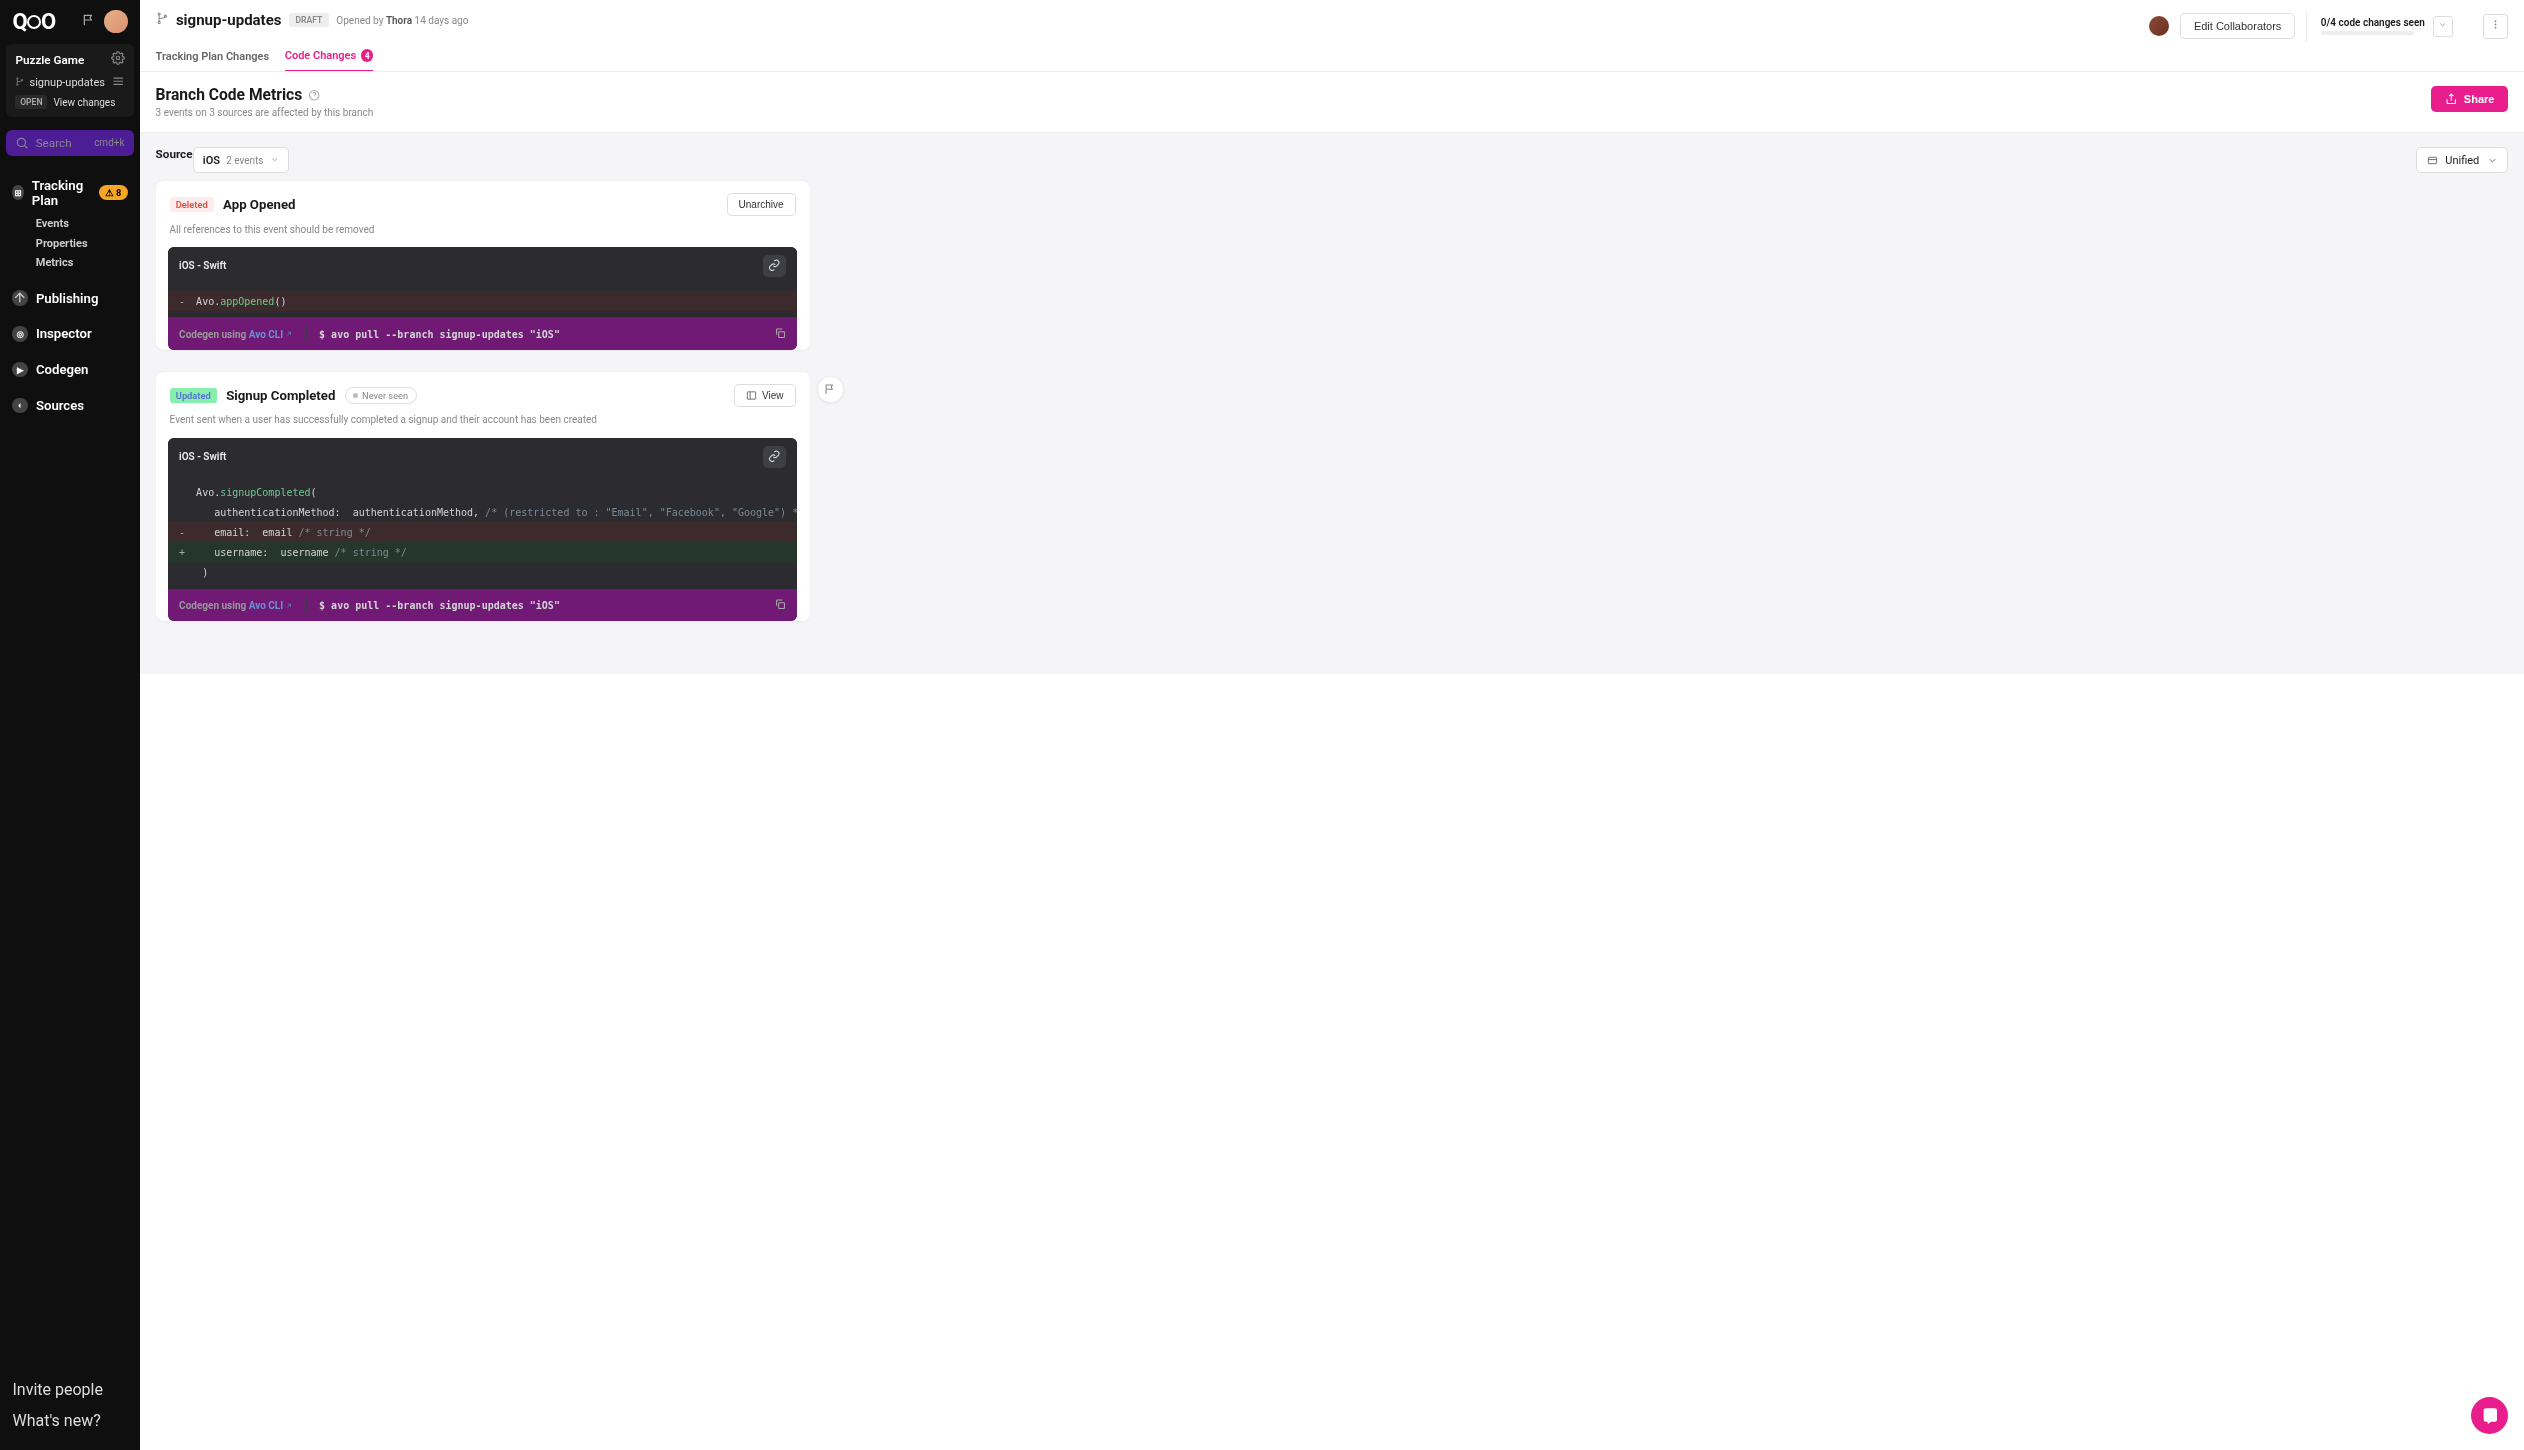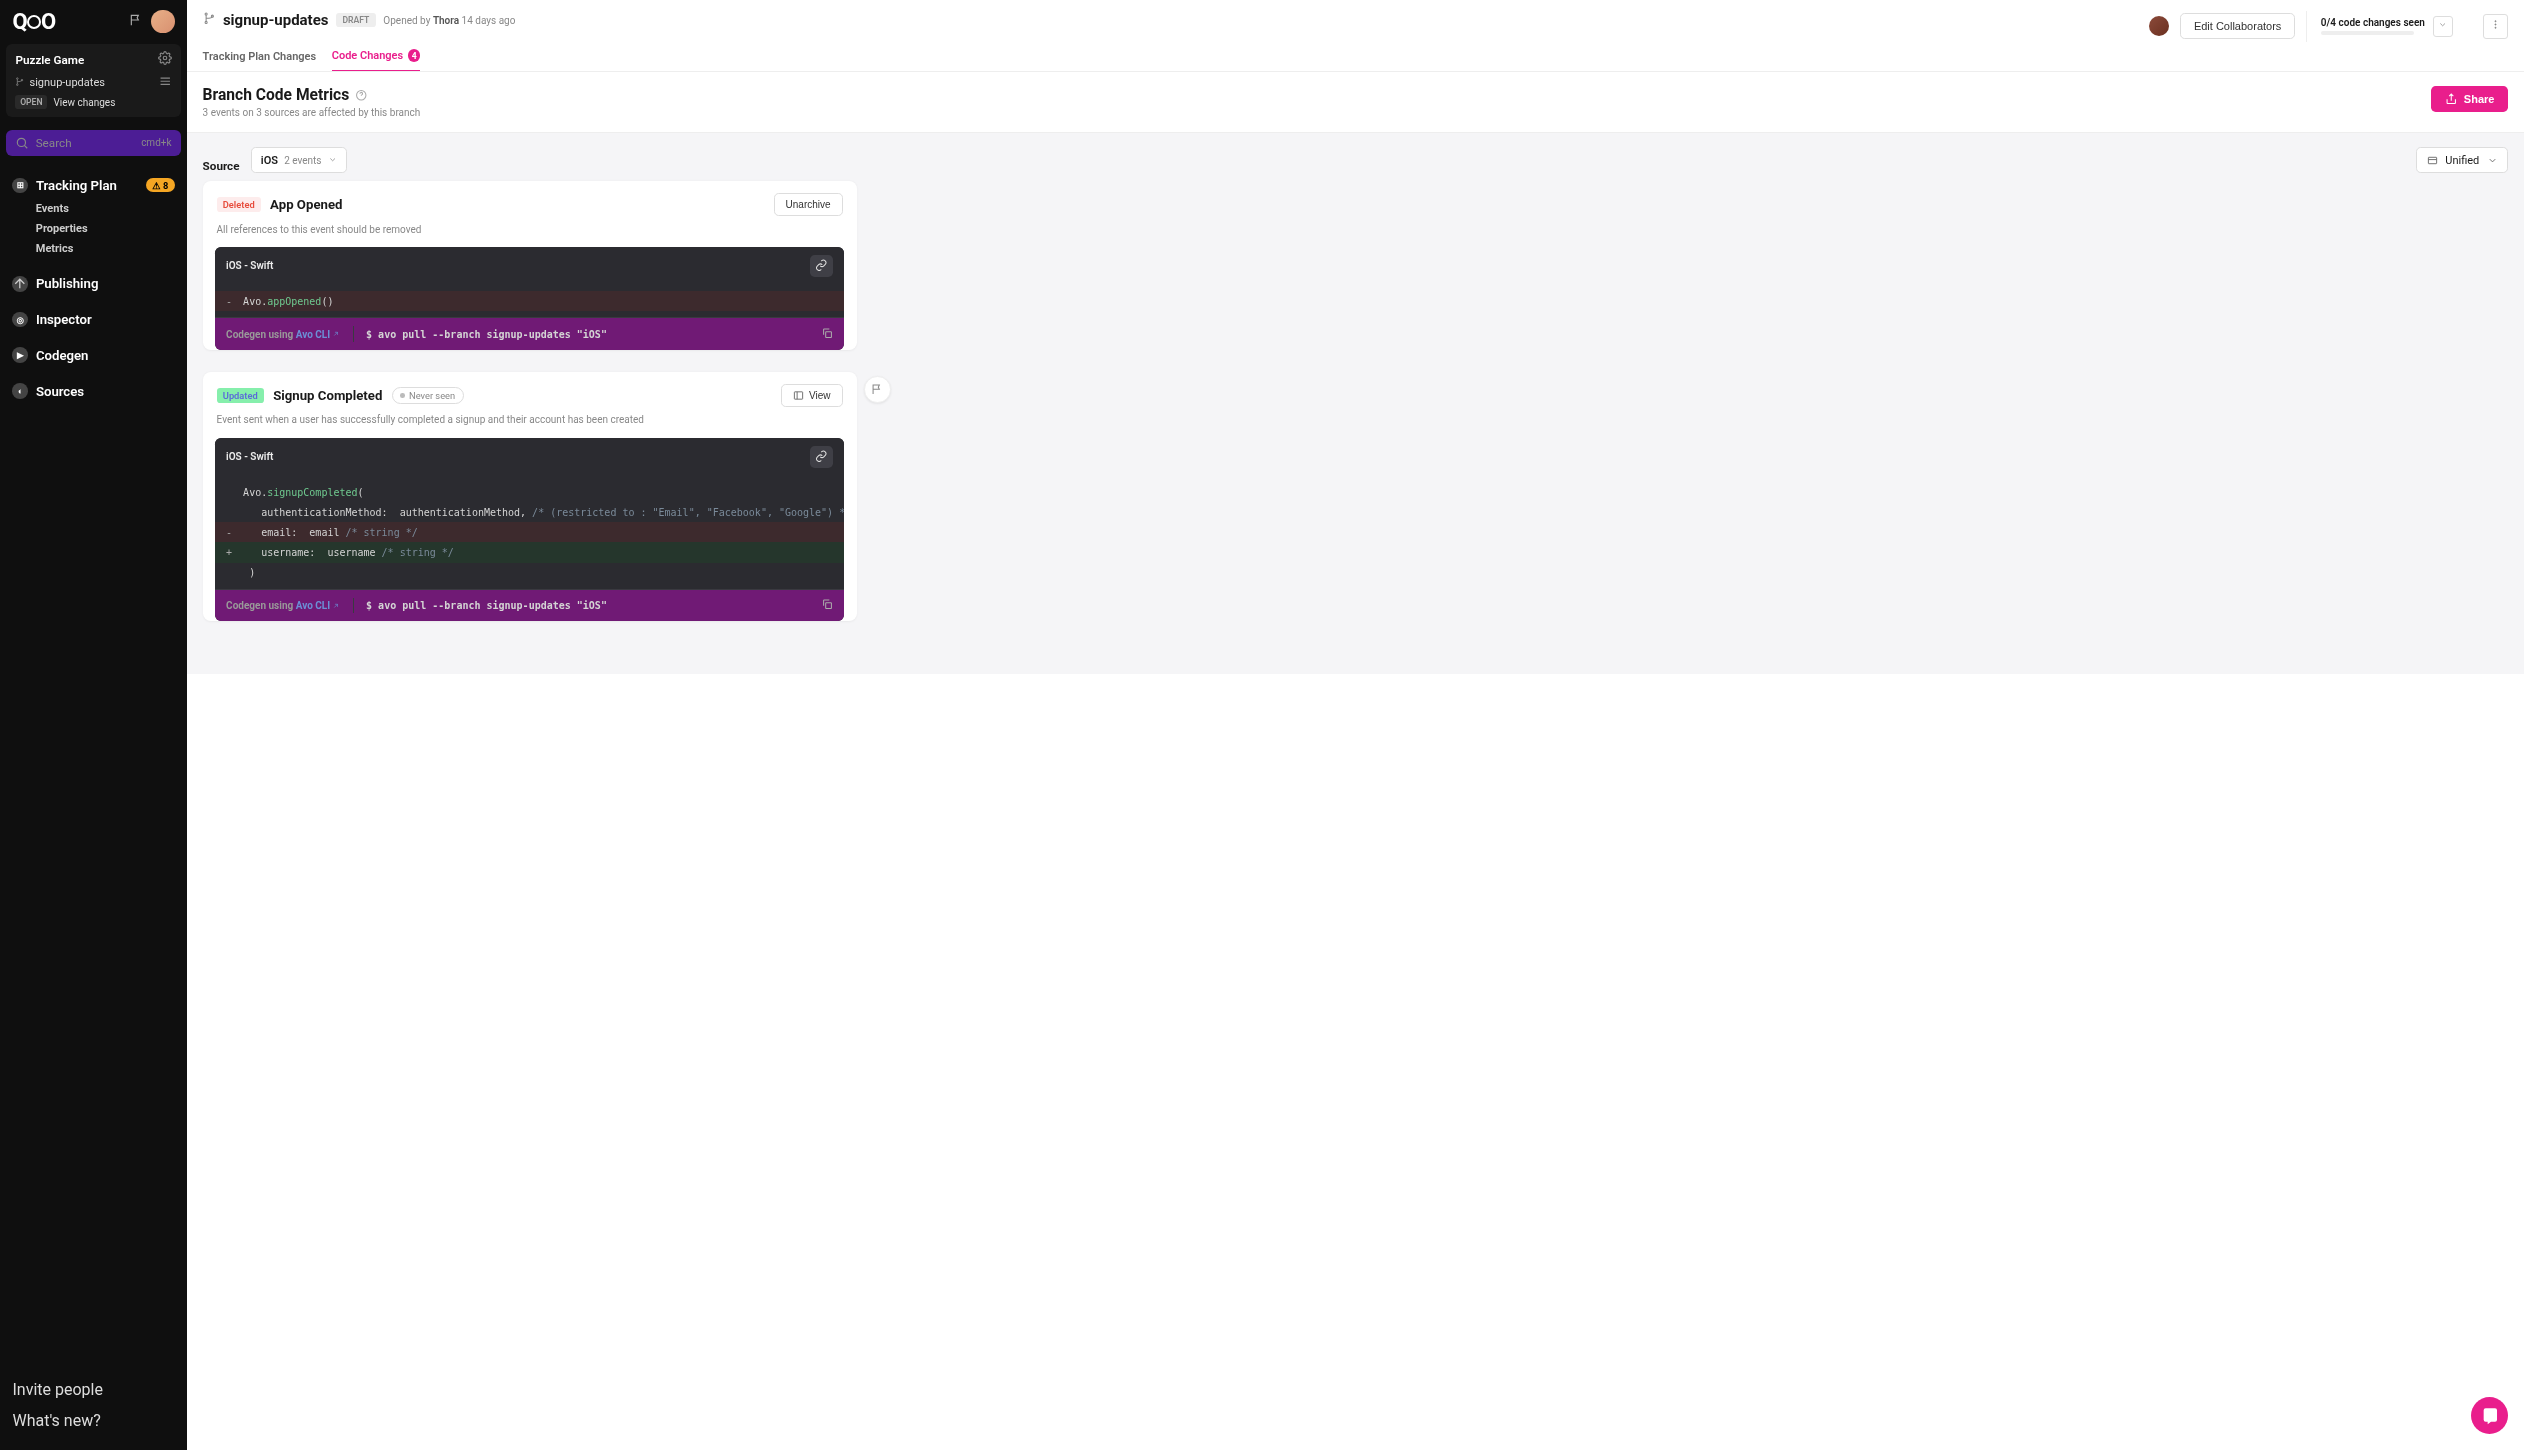--- a/index.html
+++ b/index.html
@@ -1,20 +1,20 @@
 <!DOCTYPE html>
 <html style="font-size:12.5px"><head>
 <meta charset="utf-8">
 <style>
 * { box-sizing: border-box; margin: 0; padding: 0; }
 body { font-family: -apple-system, BlinkMacSystemFont, "Segoe UI", Roboto, sans-serif; font-size: 11px; color: #1a1a1a; background: #f5f5f7; overflow: hidden; }
 .app { display: flex; height: 100vh; }
 
 
-.sidebar { width: 187px; background: #0f0f0f; color: #fff; display: flex; flex-direction: column; flex-shrink: 0; }
+.sidebar { width: 140px; background: #0f0f0f; color: #fff; display: flex; flex-direction: column; flex-shrink: 0; }
 .sb-top { display: flex; align-items: center; justify-content: space-between; padding: 9.3px 12.5px; }
 .logo { font-size: 22px; font-weight: 700; letter-spacing: -0.8px; display: flex; align-items: center; gap: 1.6px; }
 .logo-o { display:inline-block; width: 14px; height: 14px; border: 2.3px solid #fff; border-radius: 50%; margin: 0 -1.6px; }
 .sb-top-right { display: flex; gap: 7.8px; align-items: center; }
 .flag-icon svg { width: 14px; height: 14px; stroke: #aaa; }
 .avatar-sm { width: 23.4px; height: 23.4px; border-radius: 50%; background: linear-gradient(135deg, #e8b088, #d89070); }
 
 .ws-card { background: #1a1a1a; margin: 0 6.2px 6.2px; border-radius: 6.2px; padding: 7.8px 9.3px; }
 .ws-head { display: flex; justify-content: space-between; align-items: center; margin-bottom: 6.2px; }
 .ws-name { font-weight: 600; font-size: 11.7px; }
@@ -69,21 +69,21 @@
 
 .content { flex: 1; overflow-y: auto; }
 .page-head { padding: 14px 15.6px; display: flex; align-items: flex-start; justify-content: space-between; border-bottom: 0.8px solid #eee; }
 .ph-title { font-size: 15.6px; font-weight: 700; display: flex; align-items: center; gap: 6.2px; }
 .ph-title svg { width: 12.5px; height: 12.5px; stroke: #aaa; }
 .ph-sub { color: #888; font-size: 10px; margin-top: 3.1px; }
 .btn-share { background: #e91e8c; color: #fff; border: none; padding: 7px 14px; border-radius: 4.7px; font-weight: 600; font-size: 11px; display: inline-flex; align-items: center; gap: 6.2px; }
 .btn-share svg { width: 12.5px; height: 12.5px; stroke: #fff; fill: none; }
 
 .src-row { padding: 14px 15.6px 7.8px; display: flex; align-items: center; justify-content: space-between; background: #f5f5f7; }
-.src-left { display: flex; align-items: flex-end; gap: 11px; }
+.src-left { display: flex; align-items: flex-start; }
 .src-label { font-weight: 700; font-size: 11.7px; }
 .src-sel { border: 0.8px solid #ddd; background: #fff; border-radius: 4.7px; padding: 5.5px 9.3px; display: inline-flex; align-items: center; gap: 6.2px; font-size: 11px; }
 .src-sel .plat { font-weight: 600; }
 .src-sel .cnt { color: #888; font-size: 10px; }
 .src-sel svg { width: 9.3px; height: 9.3px; stroke: #888; }
 .view-sel { border: 0.8px solid #ddd; background: #fff; border-radius: 4.7px; padding: 5.5px 9.3px; display: inline-flex; align-items: center; gap: 7.8px; font-size: 11px; }
 .view-sel svg { width: 11px; height: 11px; stroke: #666; }
 
 .impl-note { padding: 0 15.6px 12.5px; color: #888; font-size: 10px; background: #f5f5f7; }
 

